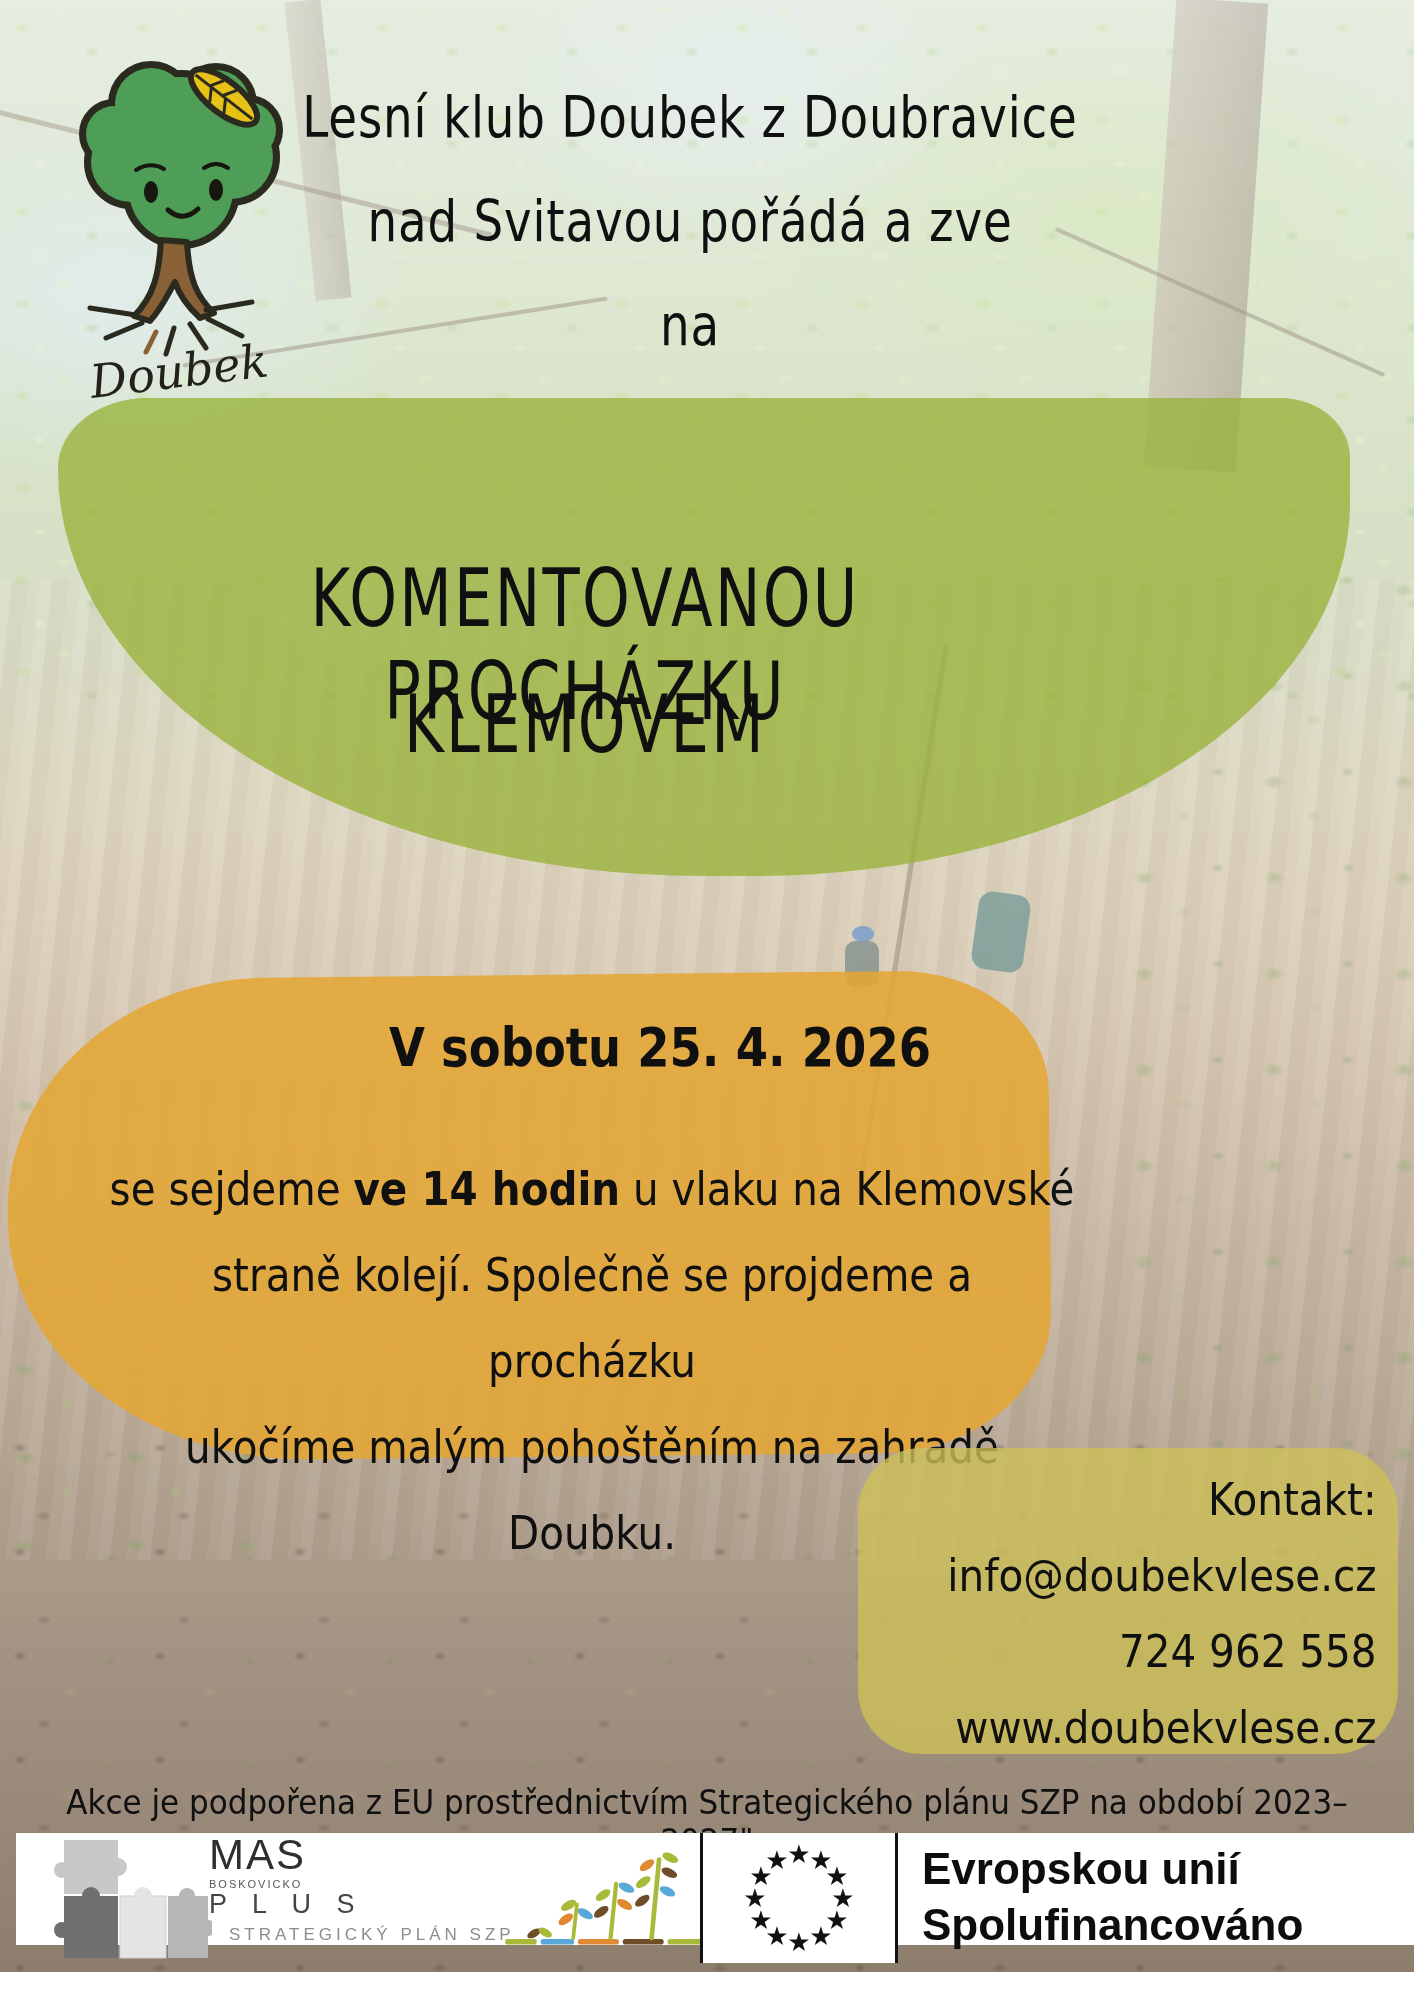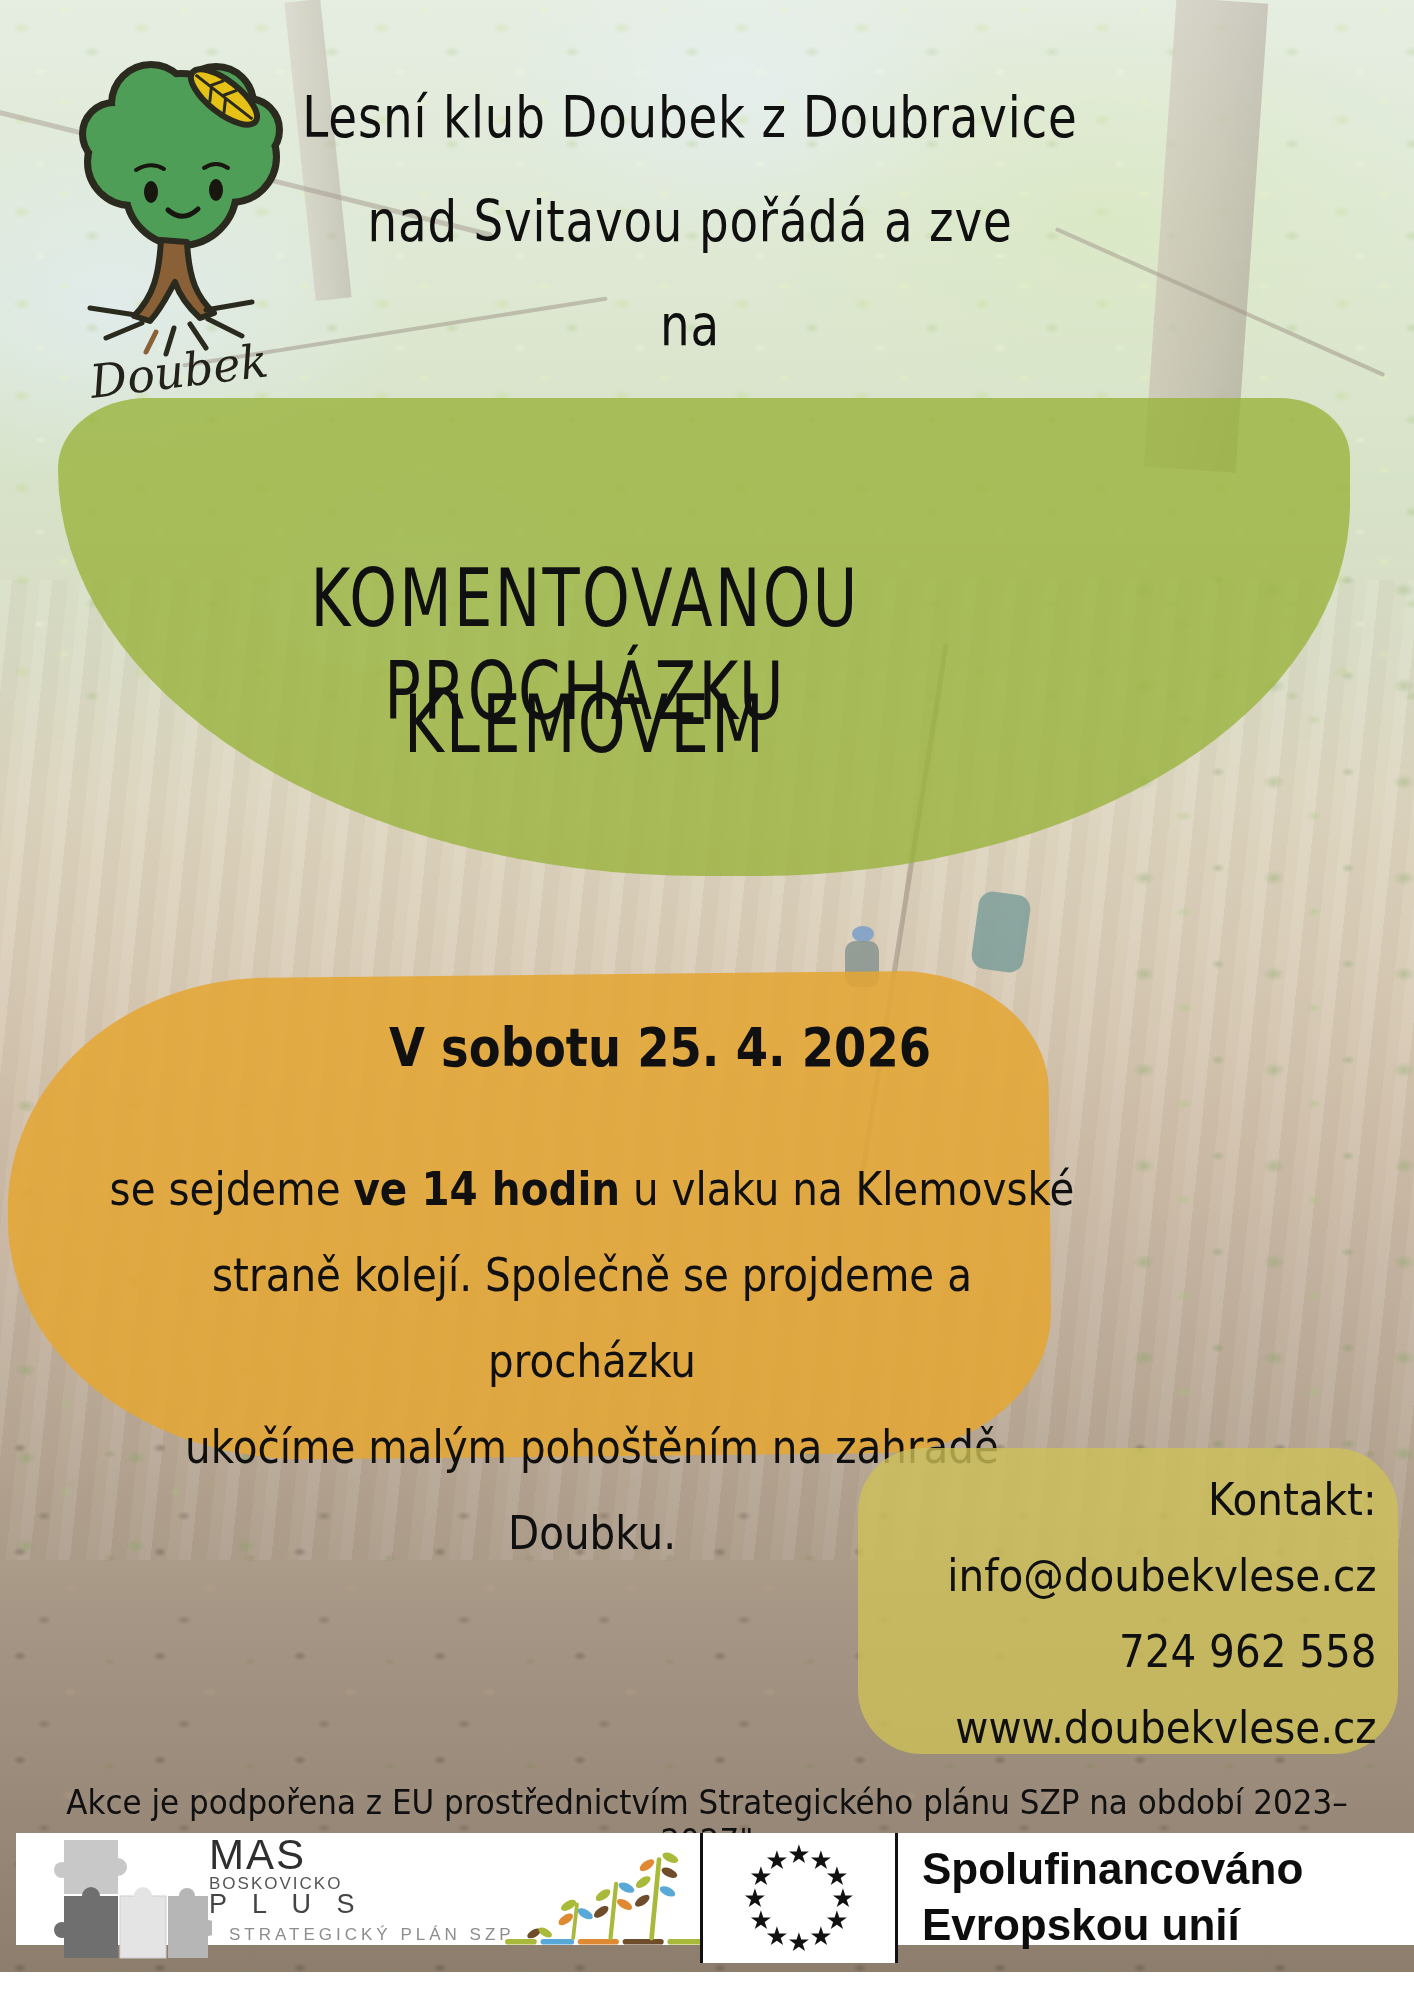--- a/index.html
+++ b/index.html
@@ -79,21 +79,21 @@
   .contact-text{left:858px;top:1462px;width:524px;text-align:right;padding-right:6px;
       font-size:45px;line-height:76px;transform:scaleX(.9);transform-origin:100% 50%;}
   .funding{left:0;top:1783px;width:1414px;font-size:33px;transform:scaleX(.94);}
 
   
   .footer{position:absolute;left:16px;top:1833px;width:1414px;height:112px;background:#fff;}
   .white-bottom{position:absolute;left:0;top:1972px;width:1414px;height:28px;background:#fff;}
   .mas-puzzle{position:absolute;left:26px;top:5px;}
   .mas-text{position:absolute;left:193px;top:0;color:#2f2f2f;font-family:"Liberation Sans",sans-serif;}
   .mas-title{font-size:42px;letter-spacing:2px;line-height:44px;}
-  .mas-sub{font-size:17px;letter-spacing:2px;color:#555;line-height:14px;}
+  .mas-sub{font-size:11px;letter-spacing:2px;color:#555;line-height:14px;}
   .mas-plus{font-size:27px;letter-spacing:9px;line-height:26px;color:#444;}
   .szp-label{position:absolute;left:213px;top:92px;font-size:17px;letter-spacing:4px;
       color:#8d8d8d;font-family:"Liberation Sans",sans-serif;}
   .szp-plants{position:absolute;left:488px;top:8px;}
   .eu-flag{position:absolute;left:684px;top:0;width:198px;height:130px;background:#fff;
       border-left:3px solid #111;border-right:3px solid #111;}
   .eu-text{position:absolute;left:906px;top:8px;font-family:"Liberation Sans",sans-serif;
       font-weight:bold;font-size:44px;line-height:56px;color:#0d0d0d;}
   .doubek-logo{position:absolute;left:56px;top:42px;}
 </style>
@@ -252,19 +252,19 @@
           <text x="96" y="118">★</text>
             <text x="74" y="112">★</text>
             <text x="58" y="96">★</text>
           <text x="52" y="74">★</text>
             <text x="58" y="52">★</text>
             <text x="74" y="36">★</text>
         </g>
       </svg>
     </div>
     <div class="eu-text">
+      <div>Evropskou unií</div>
       <div>Spolufinancováno</div>
-      <div>Evropskou unií</div>
     </div>
   </div>
   <div class="white-bottom"></div>
 
 </div>
 
 </body></html>

